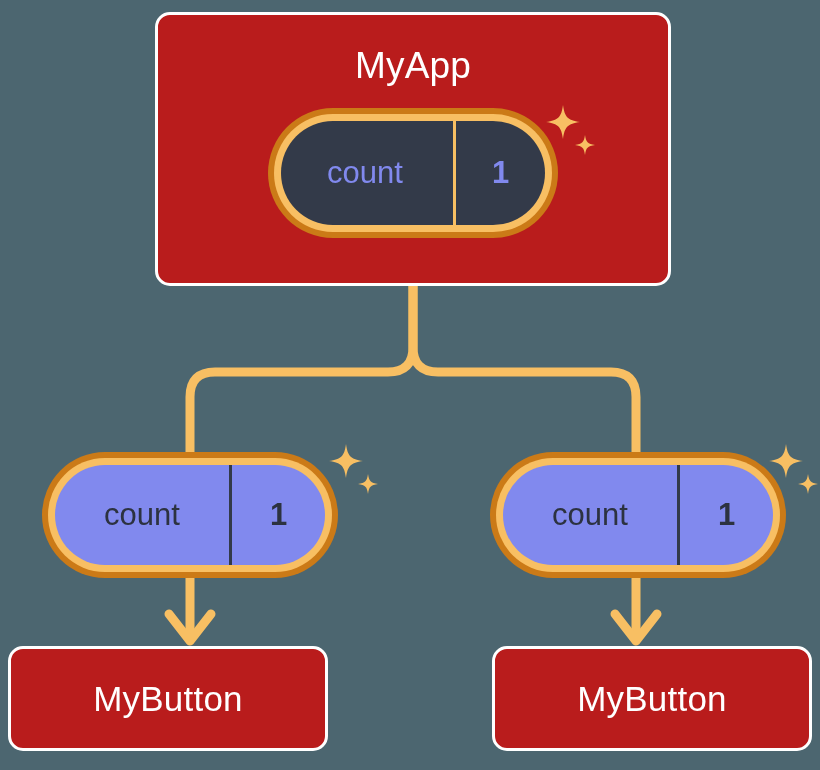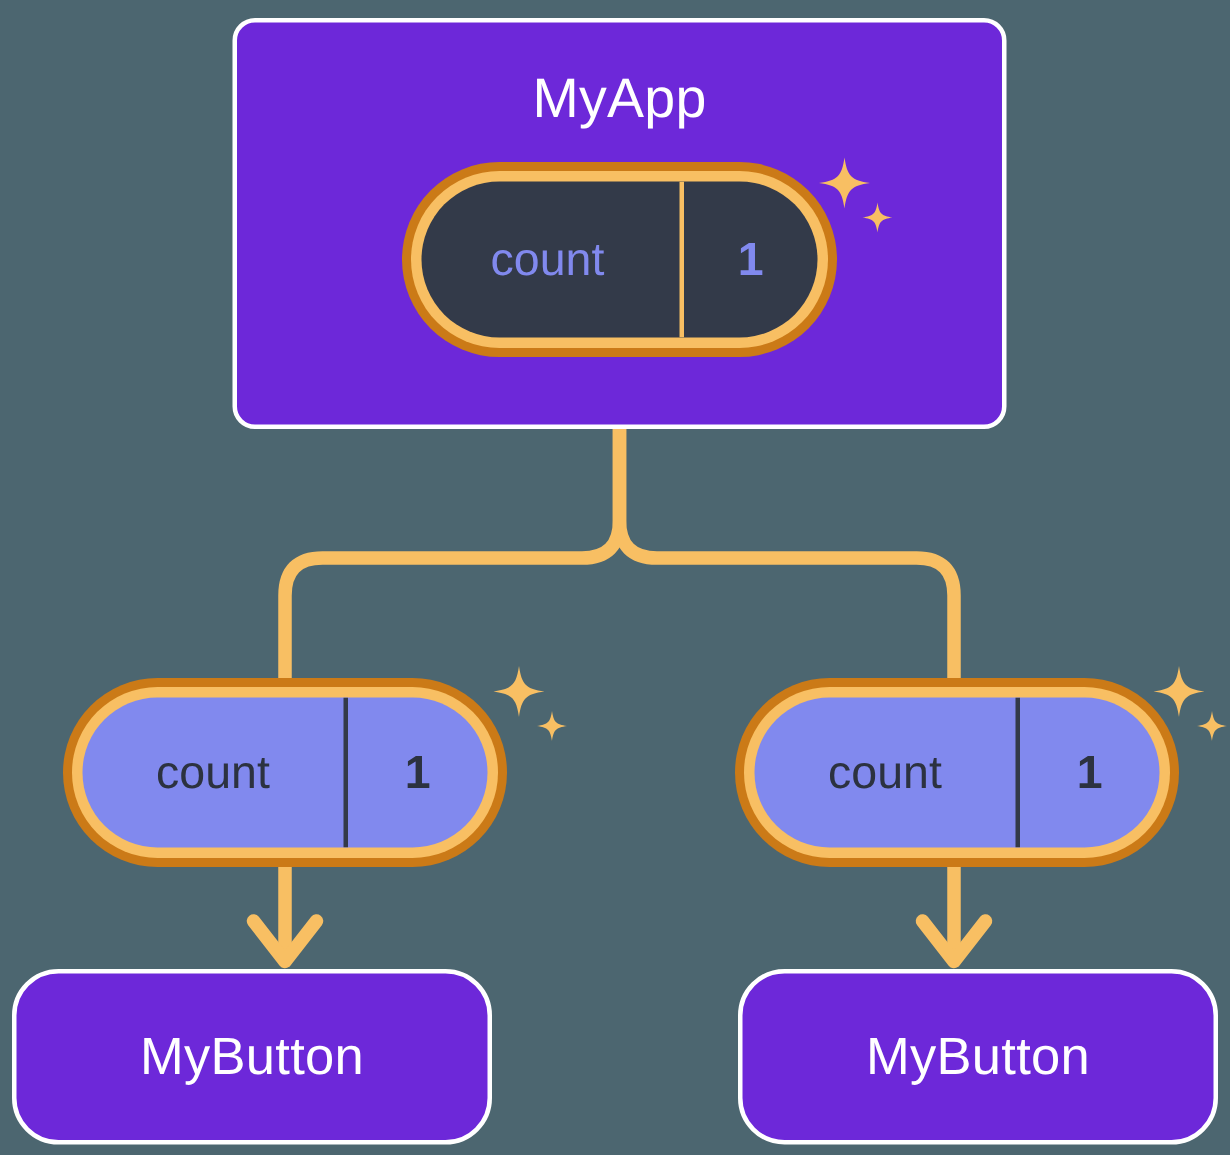--- a/index.html
+++ b/index.html
@@ -23,21 +23,21 @@
     left: 0;
     top: 0;
     width: 820px;
     height: 770px;
     pointer-events: none;
   }
 
   
   .node-card {
     position: absolute;
-    background: #6d28d9;
+    background: #b91c1c;
     border: 3px solid #ffffff;
     border-radius: 15px;
     box-sizing: border-box;
   }
   .node-title {
     color: #ffffff;
     font-size: 37px;
     font-weight: 400;
     letter-spacing: 0.2px;
     text-align: center;
@@ -46,25 +46,24 @@
   #myapp-card {
     left: 155px;
     top: 12px;
     width: 516px;
     height: 274px;
   }
   #myapp-card .node-title {
     margin-top: 30px;
   }
   .leaf-card {
-    height: 117px;
+    height: 105px;
     display: flex;
     align-items: center;
     justify-content: center;
-    border-radius: 31px;
   }
   #mybutton-left-card {
     left: 8px;
     top: 646px;
     width: 320px;
   }
   #mybutton-right-card {
     left: 492px;
     top: 646px;
     width: 320px;

